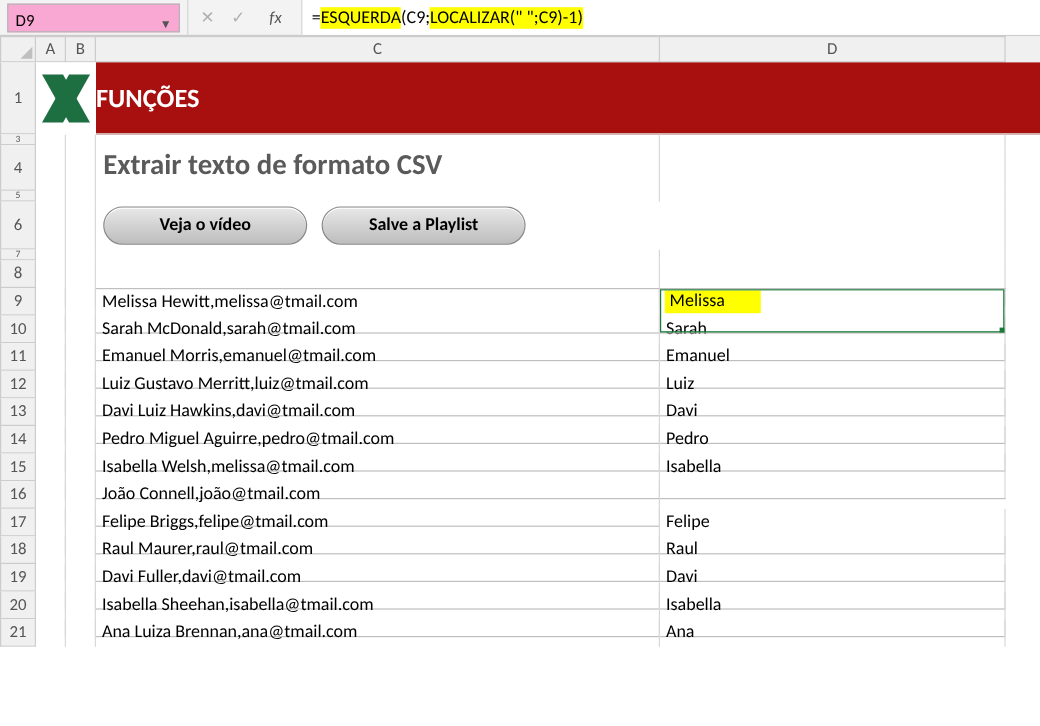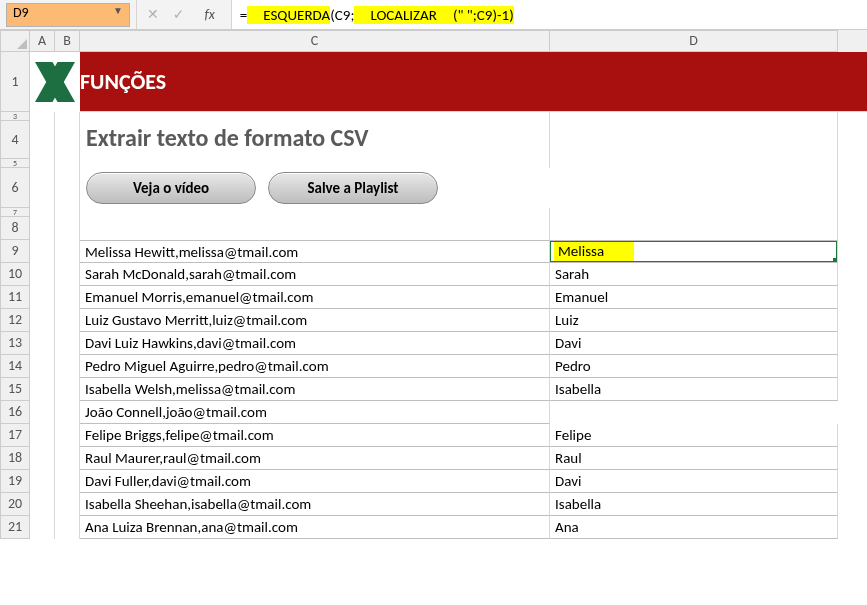--- a/index.html
+++ b/index.html
@@ -12,27 +12,27 @@
     overflow: hidden;
   }
   .formula-bar {
     display: flex;
     align-items: center;
     height: 30px;
     border-bottom: 1px solid #ccc;
     background: #f3f3f3;
   }
   .name-box {
-    width: 124px;
+    width: 144px;
     height: 24px;
     margin: 3px 6px;
-    background: #fdba74;
+    background: #f9a8d4;
     border: 1px solid #b3b3b3;
     display: flex;
-    align-items: flex-start;
+    align-items: flex-end;
     padding: 0 6px;
     font-size: 14px;
     justify-content: space-between;
   }
   .name-box .dd {
     font-size: 10px;
     color: #555;
   }
   .fb-icons {
     display: flex;
@@ -54,21 +54,21 @@
     flex: 1;
     background: #fff;
     border-left: 1px solid #d5d5d5;
     height: 100%;
     display: flex;
     align-items: center;
     padding: 0 8px;
     font-family: Calibri, Arial, sans-serif;
     font-size: 15px;
   }
-  .formula-input .hl { background: #ffff00; padding-left: 16px; }
+  .formula-input .hl { background: #ffff00; }
   .grid-top {
     display: flex;
     background: #f0f0f0;
   }
   .corner {
     width: 30px;
     height: 22px;
     border: 1px solid #ccc;
     background: #f0f0f0;
     position: relative;
@@ -161,21 +161,21 @@
     font-weight: bold;
     color: #000;
     cursor: pointer;
     display: flex;
     align-items: center;
     justify-content: center;
     box-shadow: inset 0 1px #fff;
   }
   .data-row { height: 23px; }
   .data-row .rowh { height: 23px; line-height: 22px; }
-  .data-row .cell { height: 23px; line-height: 19px; }
+  .data-row .cell { height: 38px; line-height: 19px; }
   .data-row .cA, .data-row .cB { border-bottom: none; }
   .data-row .cC { border-bottom: 1px solid #bfbfbf; }
   .data-row .cD { border-bottom: 1px solid #bfbfbf; }
   .first-data .cC { border-top: 1px solid #bfbfbf; }
   .first-data .cD { border-top: 1px solid #bfbfbf; }
   .selected-cell {
     position: relative;
     padding: 1px 4px;
   }
   .sel-hl {

